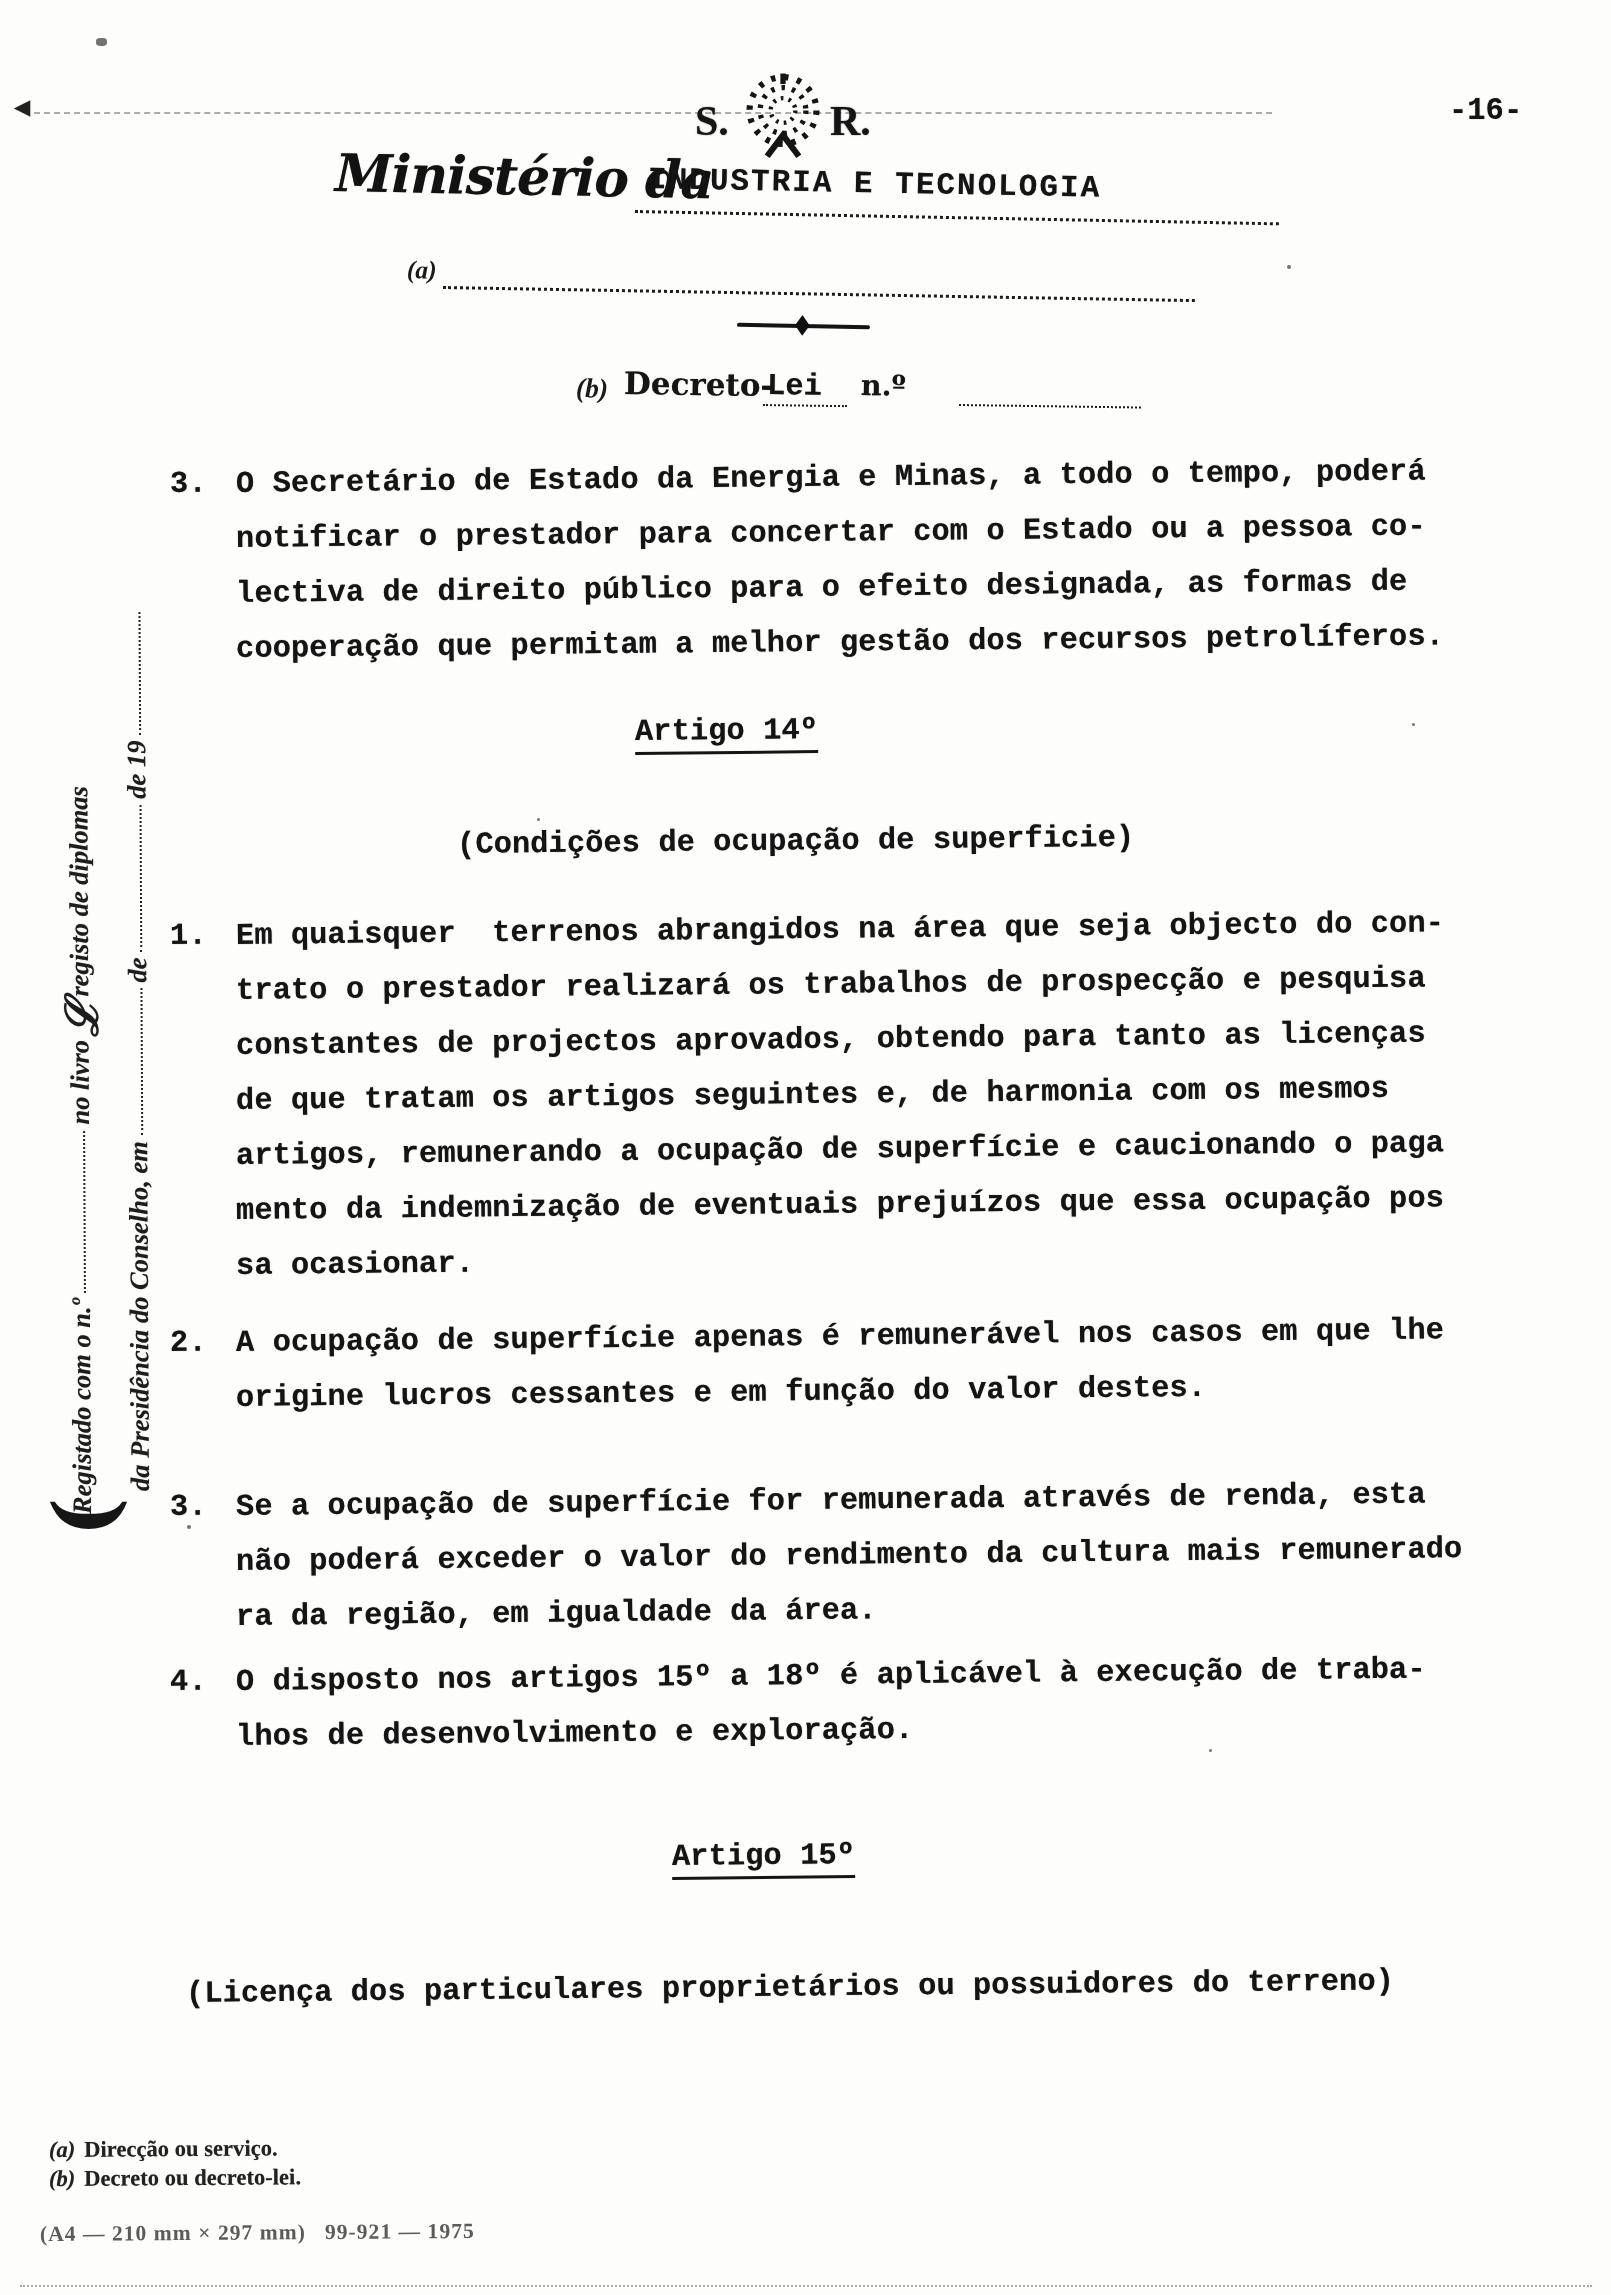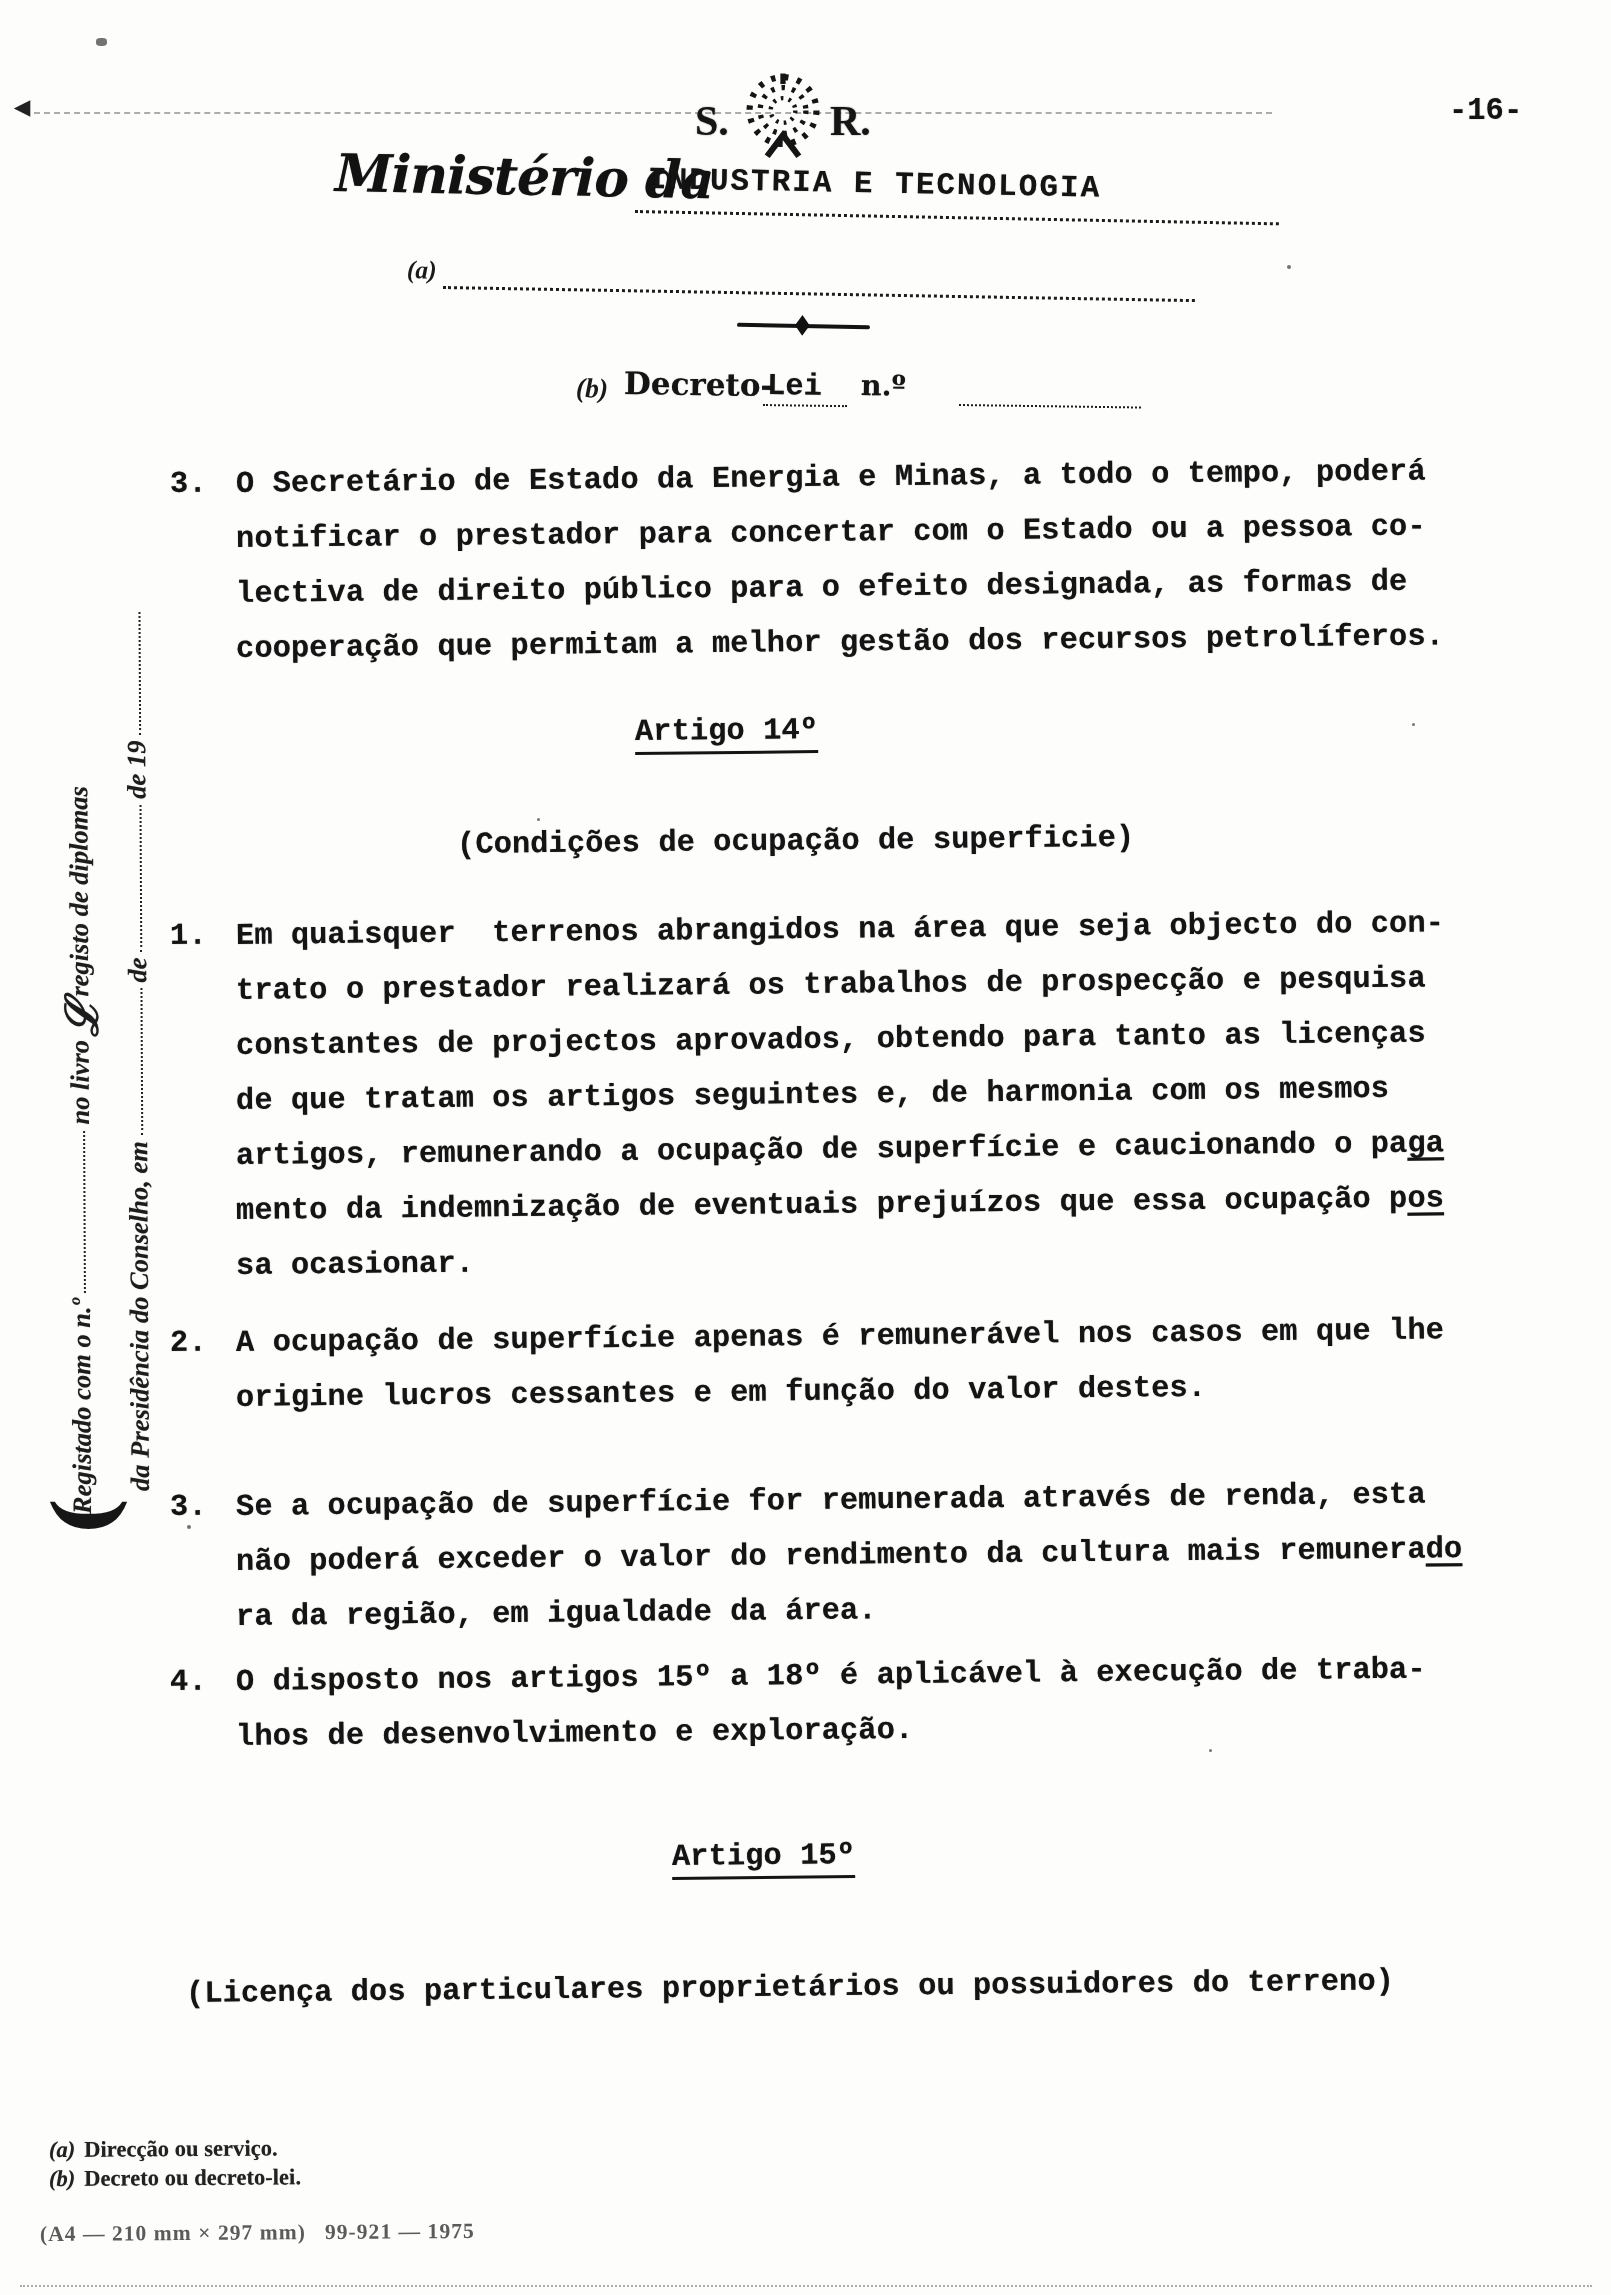--- a/index.html
+++ b/index.html
@@ -9,21 +9,21 @@
   }
   
   .tline{
     position:absolute; font-family:"Liberation Mono",monospace; font-weight:700;
     font-size:30.5px; line-height:1; white-space:pre; color:#141414;
     transform:rotate(-0.6deg); transform-origin:0 50%;
     text-shadow:0 0 1px rgba(20,20,20,.55);
   }
   .tnum{width:59px;}
   .artigo{border-bottom:3.4px solid #151515; padding-bottom:4.9px;}
-  .usuf{text-decoration:underline; text-decoration-thickness:2.9px; text-underline-offset:5.9px;}
+  .usuf{text-decoration-thickness:2.9px; text-underline-offset:5.9px;}
   
   .script-title{
     position:absolute; font-family:"DejaVu Serif",serif; font-style:italic; font-weight:700;
     font-size:52px; line-height:1; letter-spacing:-1px; color:#121212;
     transform:rotate(1.1deg); transform-origin:0 50%; text-shadow:0 0 1px rgba(0,0,0,.5);
   }
   .typed-caps{
     position:absolute; font-family:"Liberation Mono",monospace; font-weight:700;
     font-size:31px; letter-spacing:2px; white-space:pre; color:#141414;
     transform:rotate(1.1deg); transform-origin:0 50%; text-shadow:0 0 1px rgba(0,0,0,.5);

